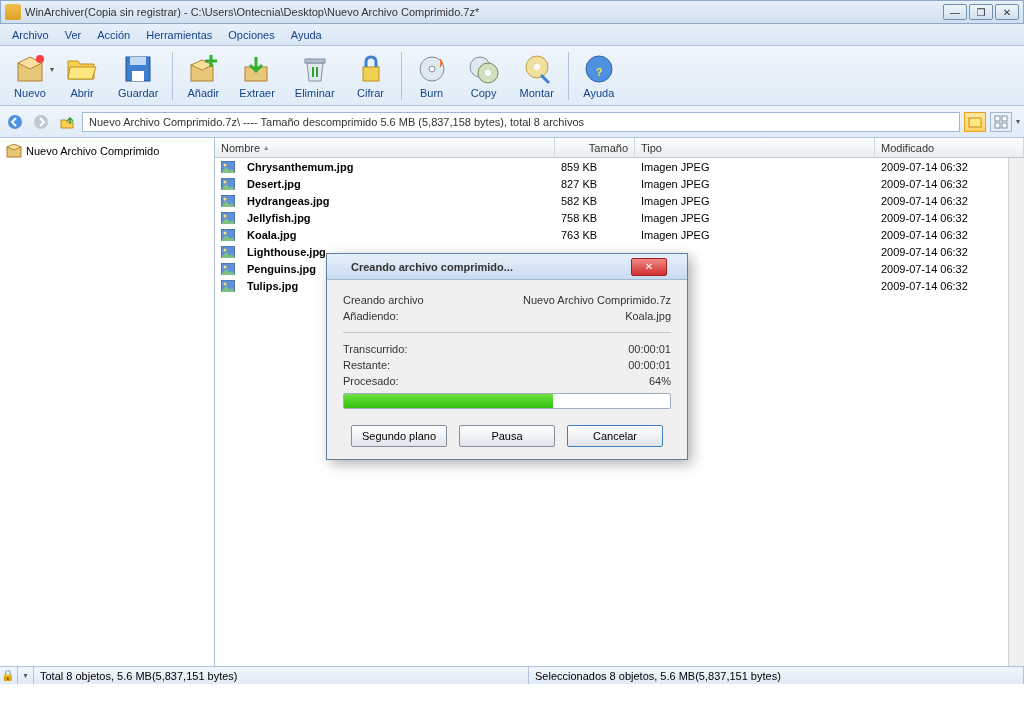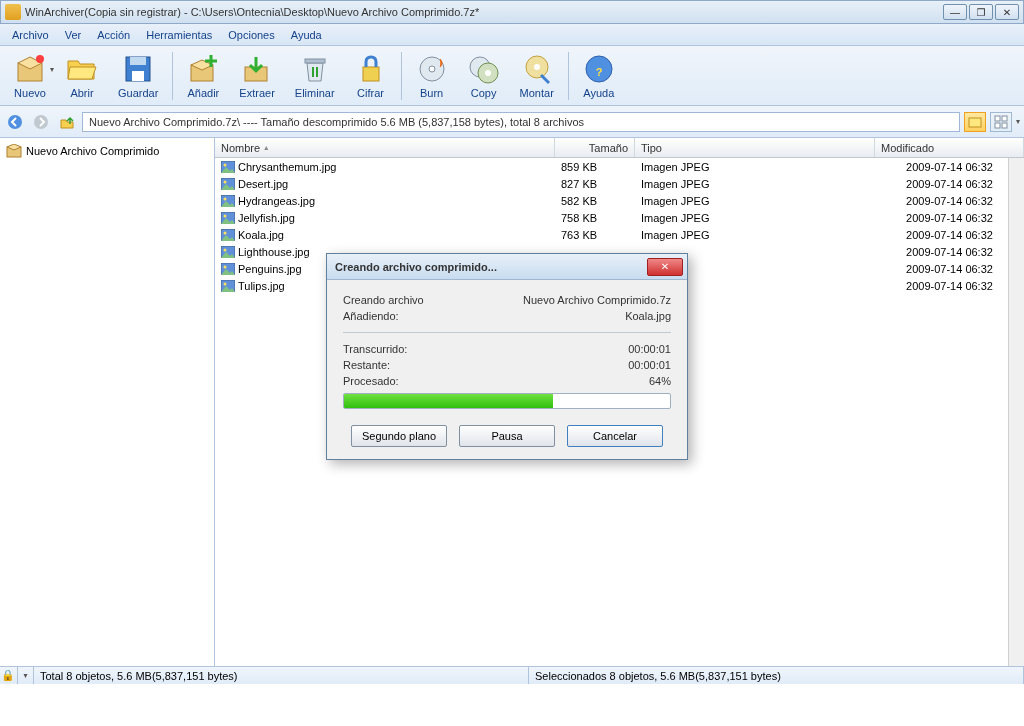--- a/index.html
+++ b/index.html
@@ -35,32 +35,32 @@
 .list-header .col { border-right: 1px solid #d0d8e0; padding: 2px 6px; color: #333; display: flex; align-items: center; cursor: pointer; }
 .col-name { width: 340px; }
 .col-size { width: 80px; justify-content: flex-end; }
 .col-type { width: 240px; }
 .col-mod { flex: 1; }
 .sort-arrow { font-size: 8px; margin-left: 4px; color: #888; }
 
 .list-body { flex: 1; overflow: hidden; position: relative; }
 .list-row { display: flex; height: 17px; align-items: center; }
 .list-row .cell { padding: 0 6px; overflow: hidden; white-space: nowrap; }
-.list-row .cell-name { width: 340px; display: flex; align-items: flex-start; gap: 3px; }
+.list-row .cell-name { width: 340px; display: flex; align-items: flex-start; gap: 12px; font-weight: bold; }
 .list-row .cell-size { width: 80px; text-align: left; }
 .list-row .cell-type { width: 240px; }
-.list-row .cell-mod { flex: 1; text-align: center; }
+.list-row .cell-mod { flex: 1; }
 .file-icon { width: 14px; height: 12px; display: inline-block; }
 .scrollbar-v { position: absolute; right: 0; top: 0; bottom: 0; width: 16px; background: #f0f0f0; border-left: 1px solid #d0d0d0; }
 
 .statusbar { height: 18px; background: linear-gradient(#f0f5fb, #e0ecf8); border-top: 1px solid #b0c4de; display: flex; align-items: center; font-size: 11px; }
 .status-seg { border-right: 1px solid #b0c4de; padding: 0 6px; height: 100%; display: flex; align-items: center; }
 
 .dialog { position: absolute; left: 326px; top: 253px; width: 362px; background: #f0f0f0; border: 1px solid #6080a0; box-shadow: 4px 4px 12px rgba(0,0,0,0.3); }
-.dialog-title { height: 26px; background: linear-gradient(#e8f0f8, #c8dcf0); border-bottom: 1px solid #a0b8d0; display: flex; align-items: center; padding: 0 4px; }
+.dialog-title { height: 26px; background: linear-gradient(#e8f0f8, #c8dcf0); border-bottom: 1px solid #a0b8d0; display: flex; align-items: center; padding: 0 20px; }
 .dialog-title .dtext { flex: 1; color: #333; font-weight: bold; padding-left: 4px; }
 .dialog-close { width: 36px; height: 18px; background: linear-gradient(#f08888, #d03030); border: 1px solid #a02020; border-radius: 2px; display: flex; align-items: center; justify-content: center; color: #fff; cursor: pointer; font-size: 10px; }
 .dialog-body { padding: 14px 16px 12px 16px; }
 .dlg-row { display: flex; justify-content: space-between; margin-bottom: 4px; color: #333; }
 .dlg-sep { height: 1px; background: #c0c8d0; margin: 10px 0; }
 .progress-bar { height: 16px; border: 1px solid #a0b0c0; background: #fff; margin-top: 6px; position: relative; border-radius: 2px; overflow: hidden; }
 .progress-fill { height: 100%; background: linear-gradient(#70e040, #30c010); }
 .dlg-buttons { display: flex; justify-content: center; gap: 12px; margin-top: 16px; }
 .dlg-btn { width: 96px; height: 22px; border: 1px solid #8090a0; background: linear-gradient(#fff, #e0e4ea); border-radius: 2px; cursor: pointer; font-size: 11px; }
 .dlg-btn.primary { border-color: #4080c0; }

